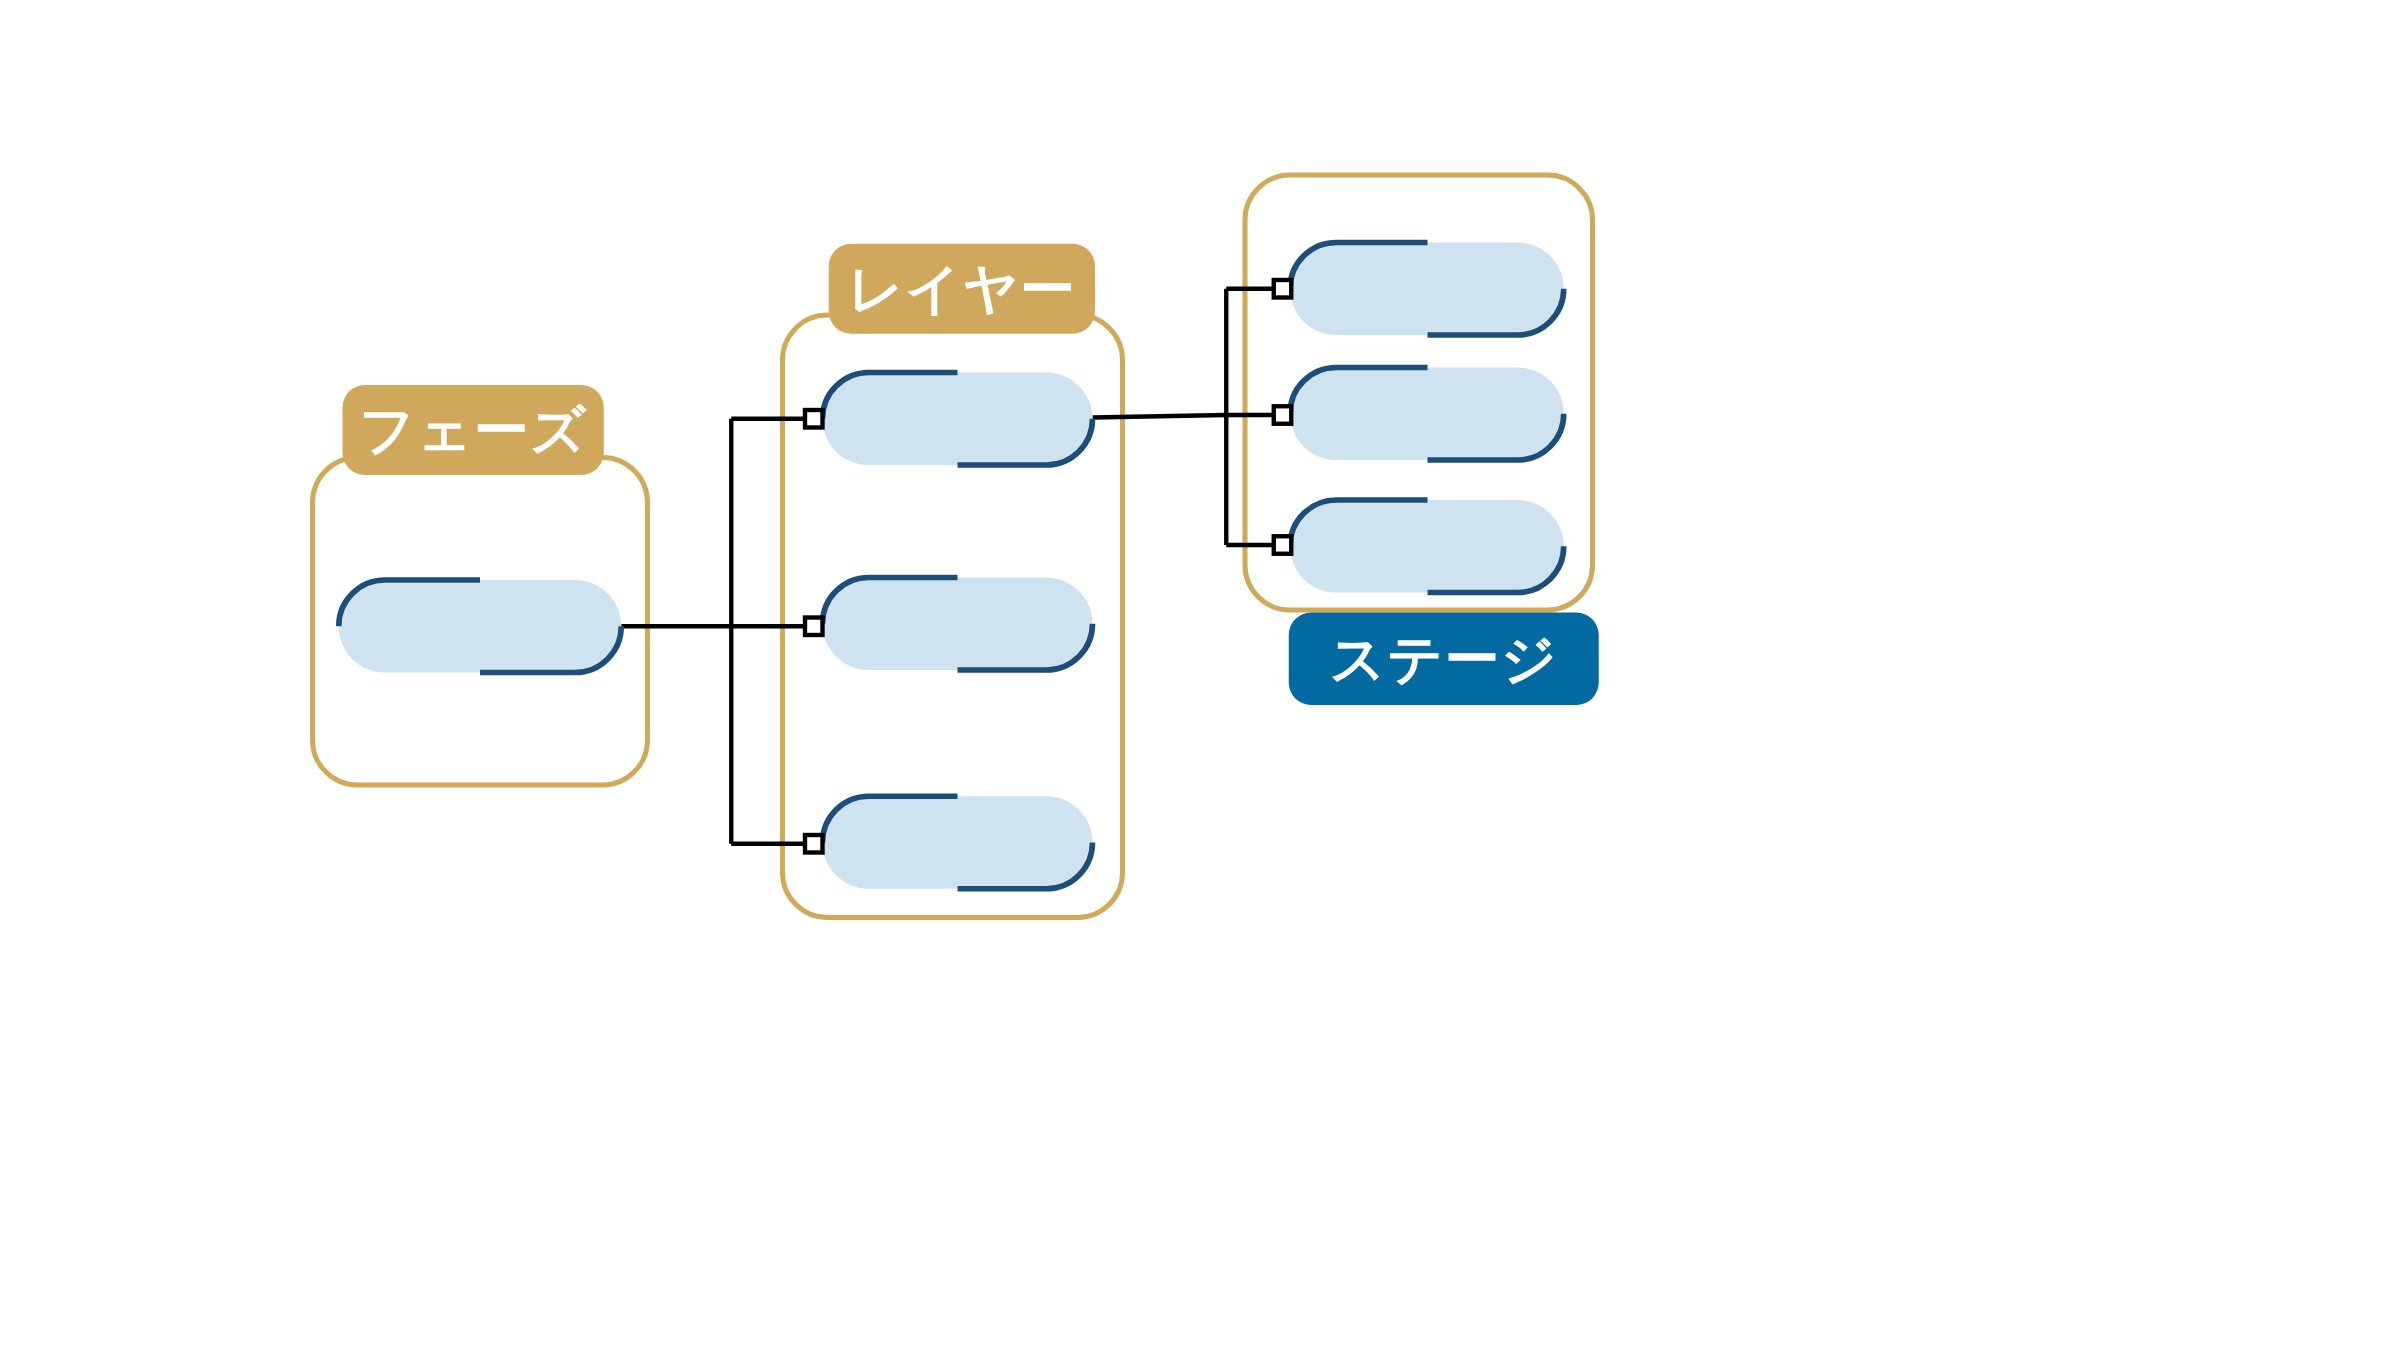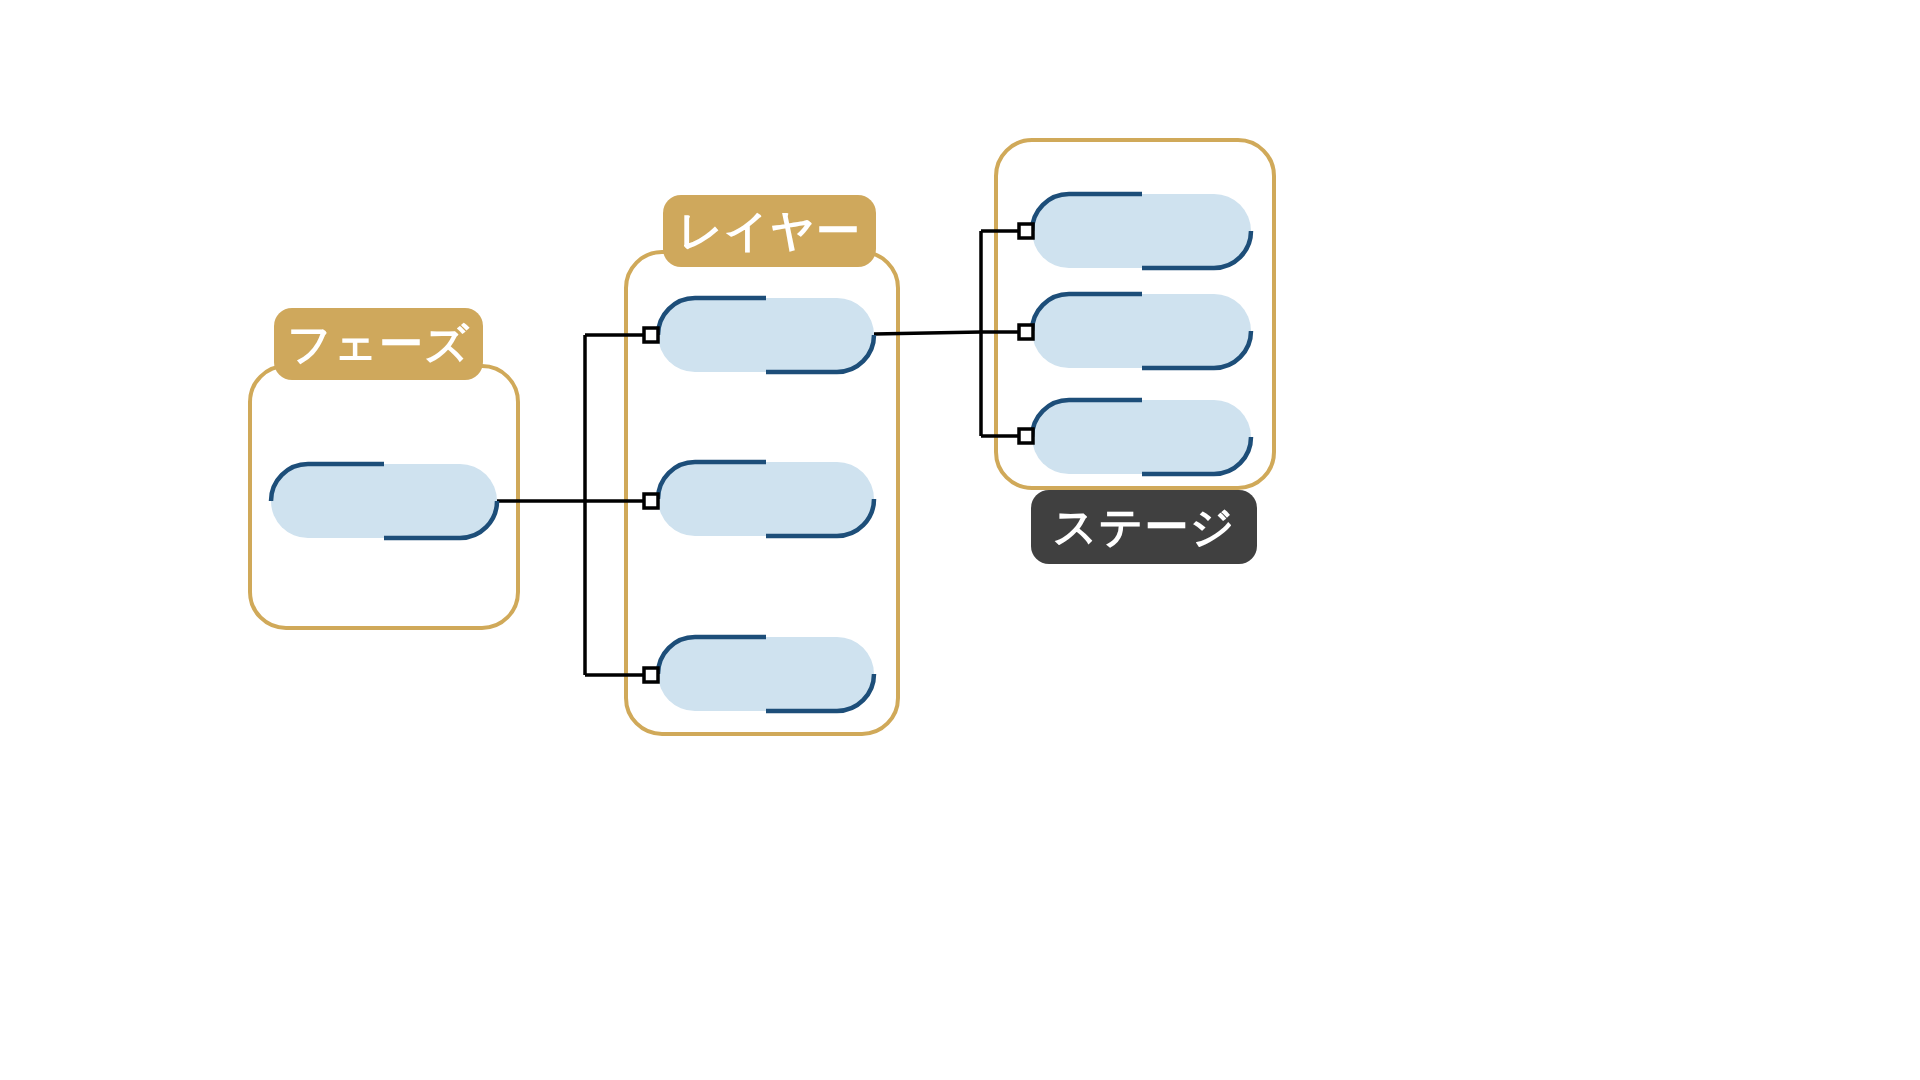--- a/index.html
+++ b/index.html
@@ -125,17 +125,17 @@
   </svg>
 
   <div class="group-label" style="left:663px; top:195px; width:213px; height:72px; background:#cfa85c; font-size:44px;">
     <span>レイヤー</span>
   </div>
 
   <div class="group-label" style="left:274px; top:308px; width:209px; height:72px; background:#cfa85c; font-size:44px;">
     <span>フェーズ</span>
   </div>
 
-  <div class="group-label" style="left:1031px; top:490px; width:226px; height:74px; background:#404040; font-size:44px;">
+  <div class="group-label" style="left:1031px; top:490px; width:248px; height:74px; background:#0369a1; font-size:44px;">
     <span>ステージ</span>
   </div>
 
 </div>
 
 </body></html>

